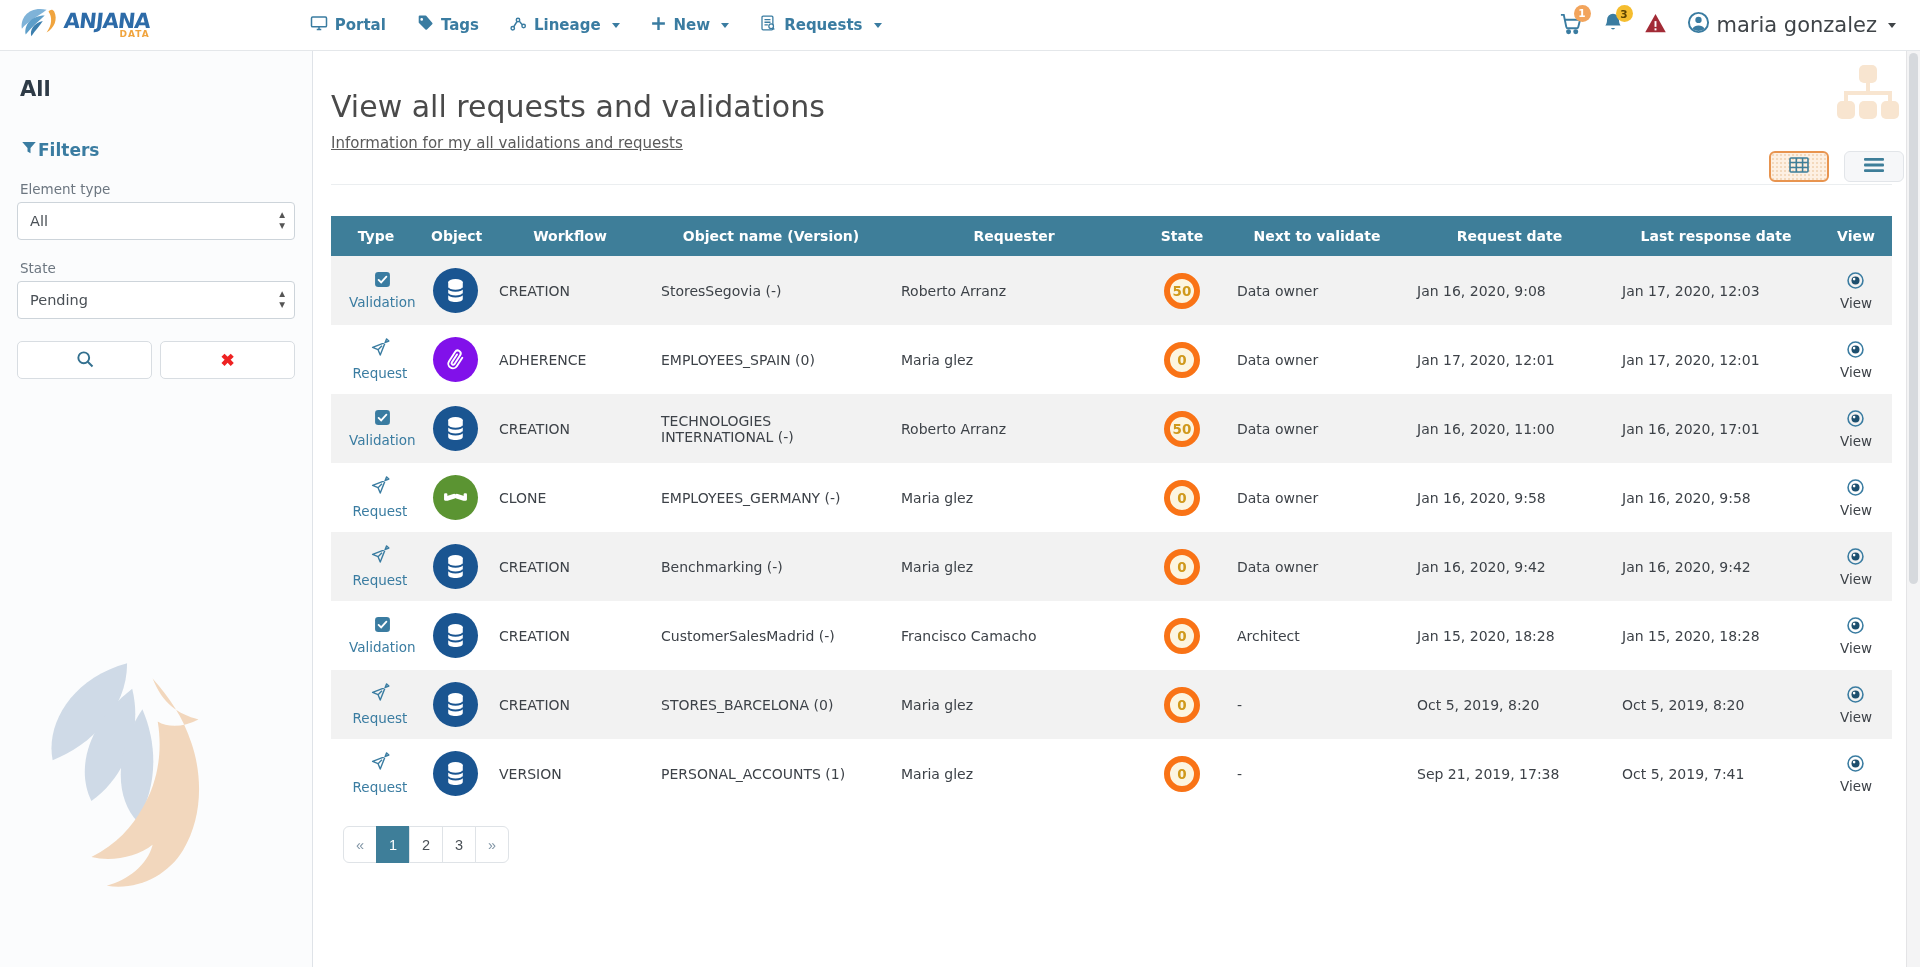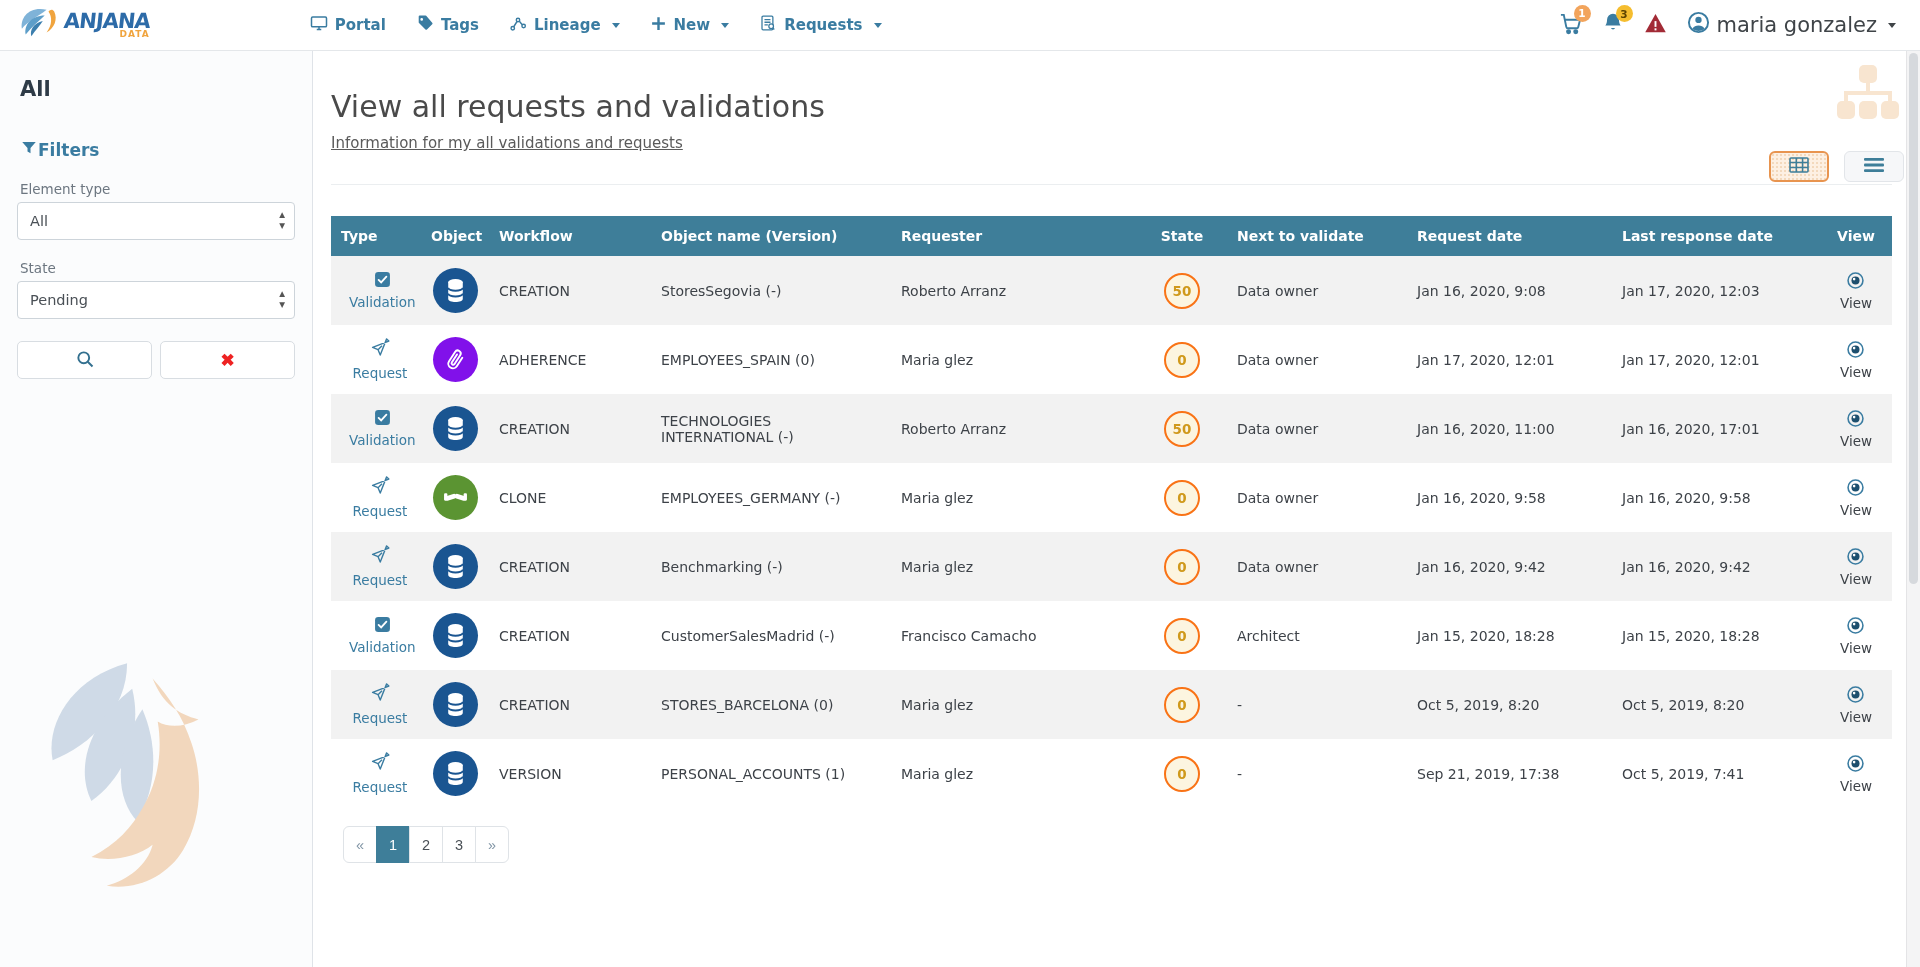--- a/index.html
+++ b/index.html
@@ -54,34 +54,34 @@
   .view-toggle { position:absolute; top:100px; right:16px; display:flex; gap:15px; }
   .toggle-btn { width:60px; height:31px; border-radius:6px; display:flex; align-items:center;
     justify-content:center; cursor:pointer; }
   .toggle-btn.active { border:2px solid #e8944f; background:#fdf0e3;
     background-image:radial-gradient(#f3d9bd 1px, transparent 1px); background-size:4px 4px; }
   .toggle-btn.inactive { border:1px solid #e2e5e9; background:#f6f7f9; }
   .toolbar-rule { border:none; border-top:1px solid #ebeef0; margin-top:32px; }
 
   table.req-table { width:100%; border-collapse:collapse; table-layout:fixed; margin-top:31px; }
   .req-table thead th { background:#3e7e99; color:#fff; font-size:14px; font-weight:700;
-    padding:12px 10px; text-align:left; }
+    padding:12px 10px; text-align:center; }
   .req-table thead th.th-center { text-align:center; }
   .req-table tbody tr { height:69px; }
   .req-table tbody tr:nth-child(odd) { background:#f2f2f2; }
   .req-table tbody tr:nth-child(even) { background:#fff; }
   .req-table td { font-size:14px; color:#3d4248; padding:8px 10px; vertical-align:middle;
     word-wrap:break-word; }
   .c-type, .c-object, .c-state, .c-view { text-align:center; }
   .type-wrap { display:inline-flex; flex-direction:column; align-items:center; gap:3px;margin-left:8px; }
   .type-label { font-size:13.5px; color:#3a7ca1; }
   .obj-circle { display:inline-flex; align-items:center; justify-content:center;
     width:45px; height:45px; border-radius:50%; }
   .state-badge { display:inline-flex; align-items:center; justify-content:center;
-    width:36px; height:36px; border-radius:50%; border:2px solid #f97316; background:#fcf5e0;
+    width:36px; height:36px; border-radius:50%; border:6px solid #f97316; background:#fcf5e0;
     color:#d0991b; font-weight:700; font-size:13.5px; }
   .view-wrap { display:inline-flex; flex-direction:column; align-items:center; gap:1px; cursor:pointer; }
   .view-label { font-size:13.5px; color:#3d4248; }
 
   .pagination { display:inline-flex; margin:18px 0 0 12px; }
   .page-btn { min-width:34px; height:37px; border:1px solid #dfe3e7; background:#fff; color:#4a5056;
     font-size:14.5px; display:flex; align-items:center; justify-content:center; cursor:pointer;
     margin-left:-1px; padding:0 8px; }
   .page-btn:first-child { border-radius:6px 0 0 6px; margin-left:0; }
   .page-btn:last-child { border-radius:0 6px 6px 0; }

